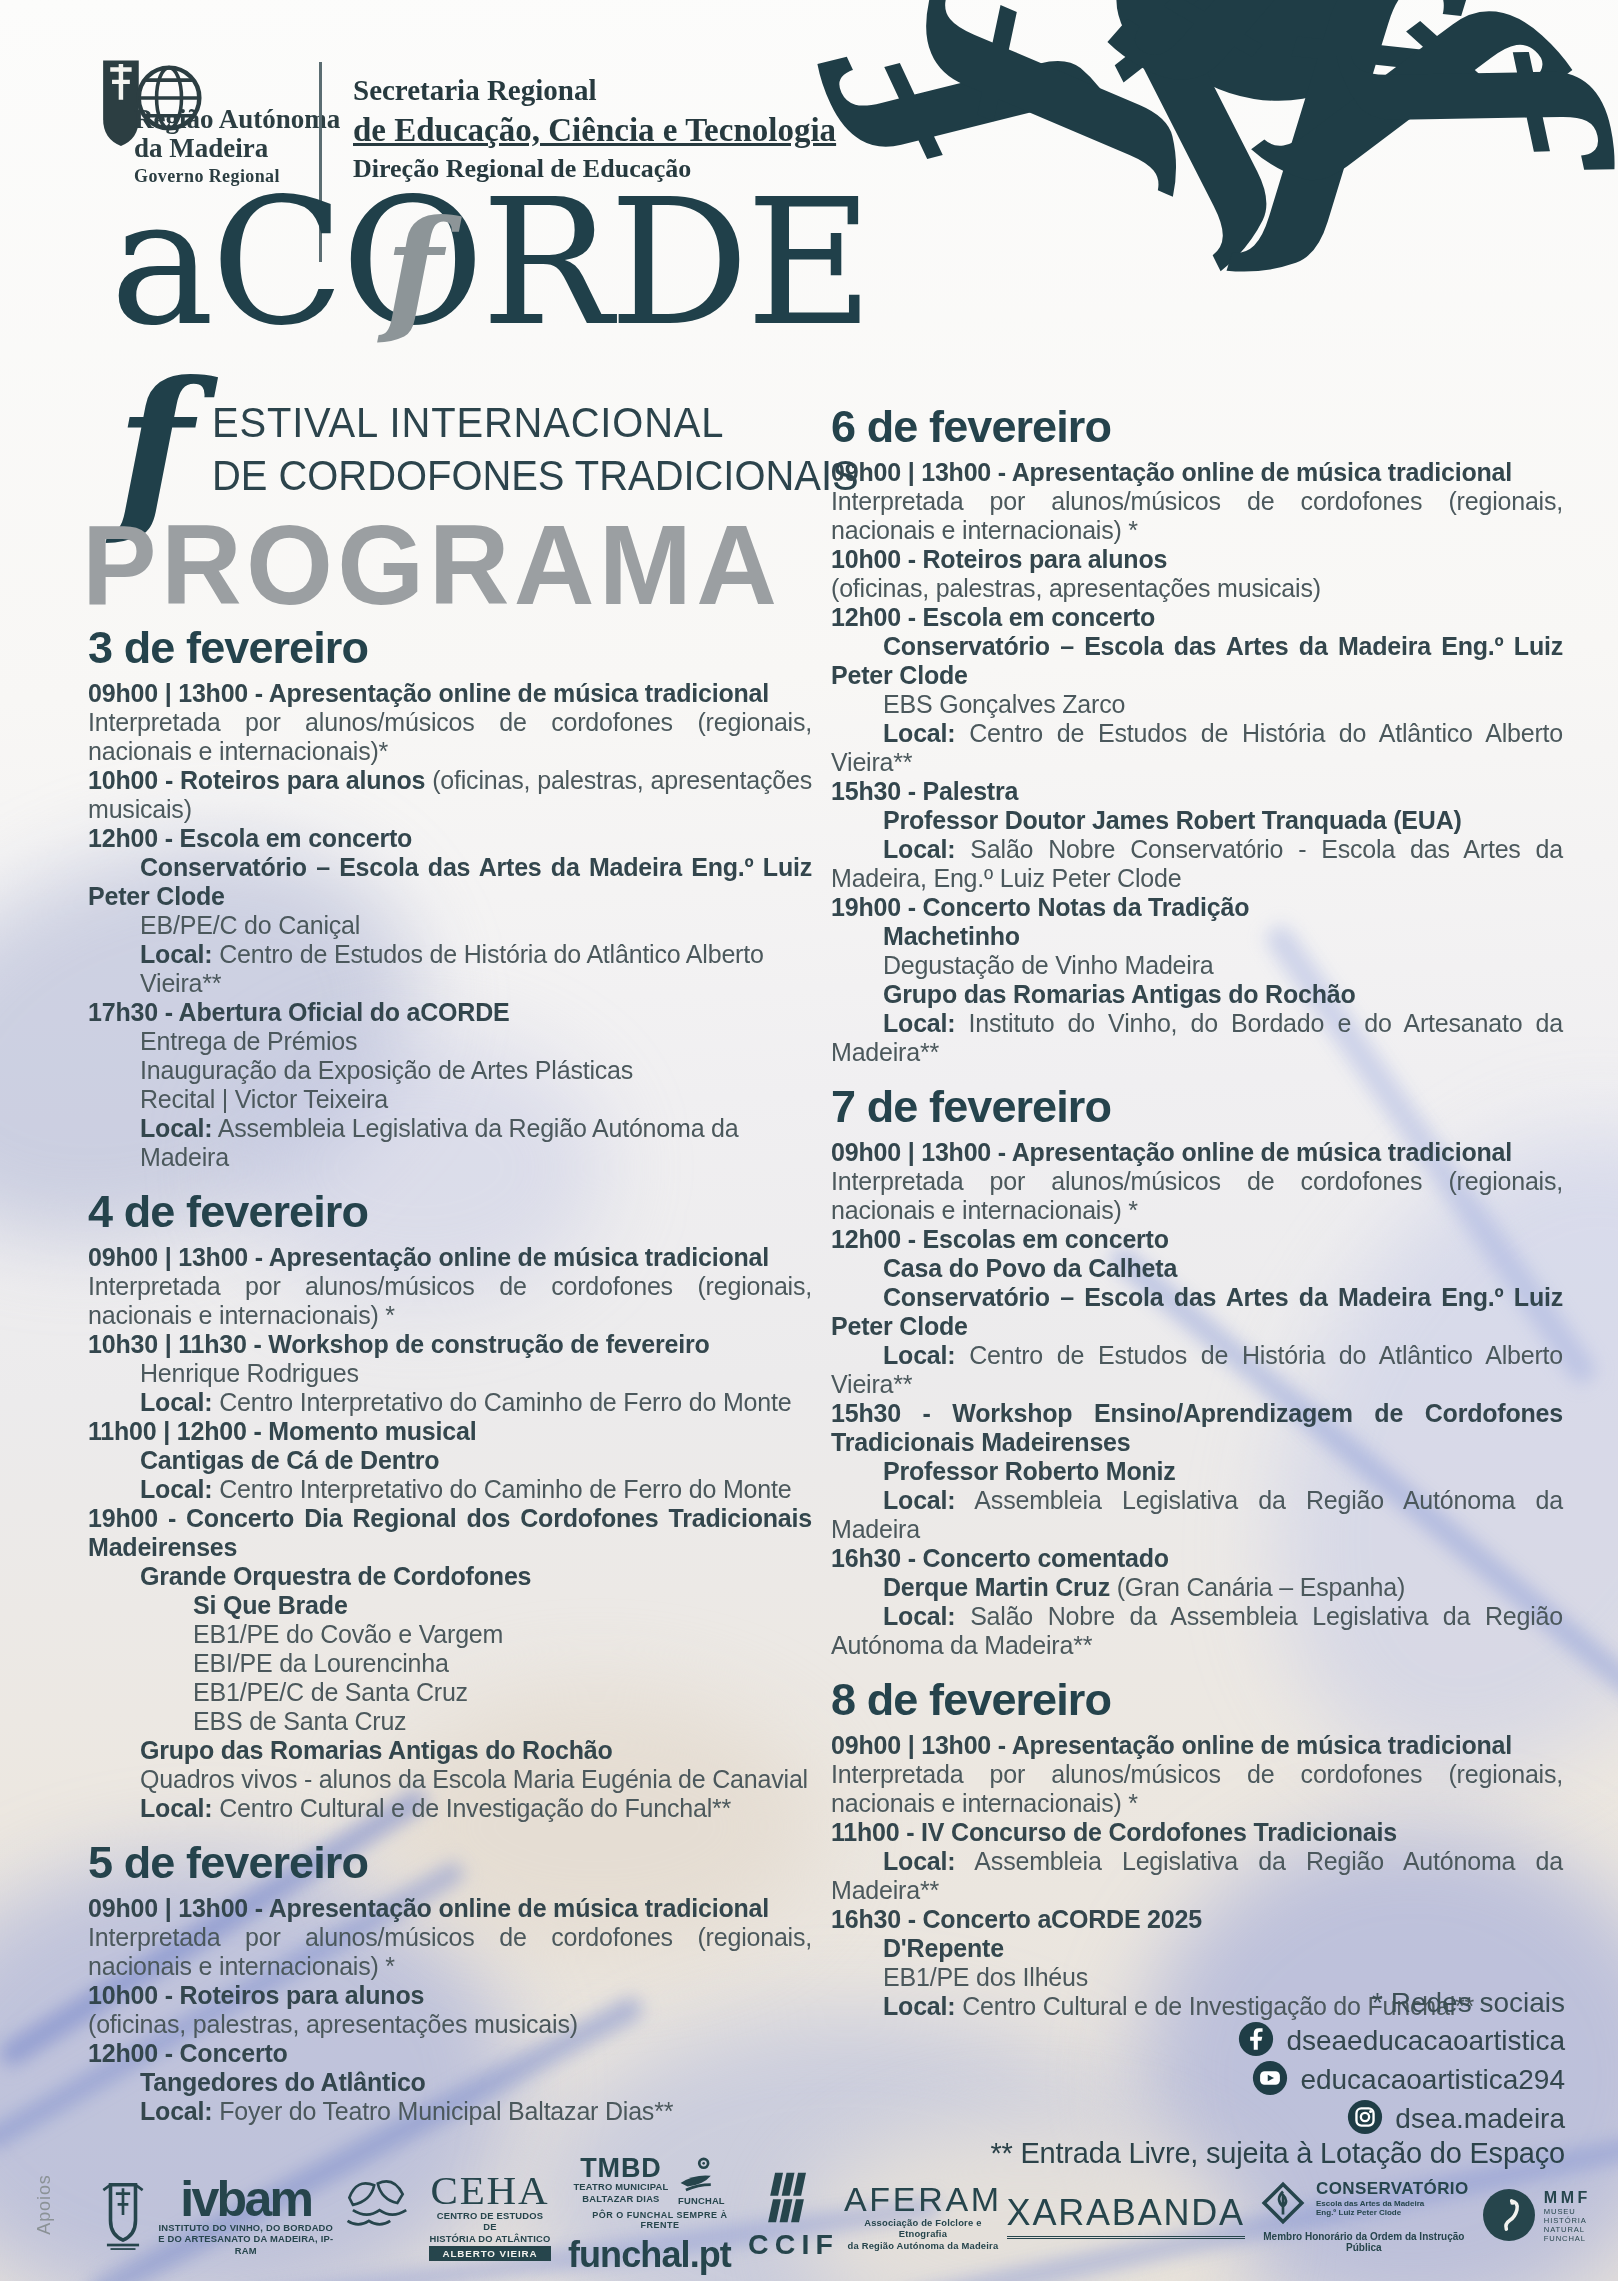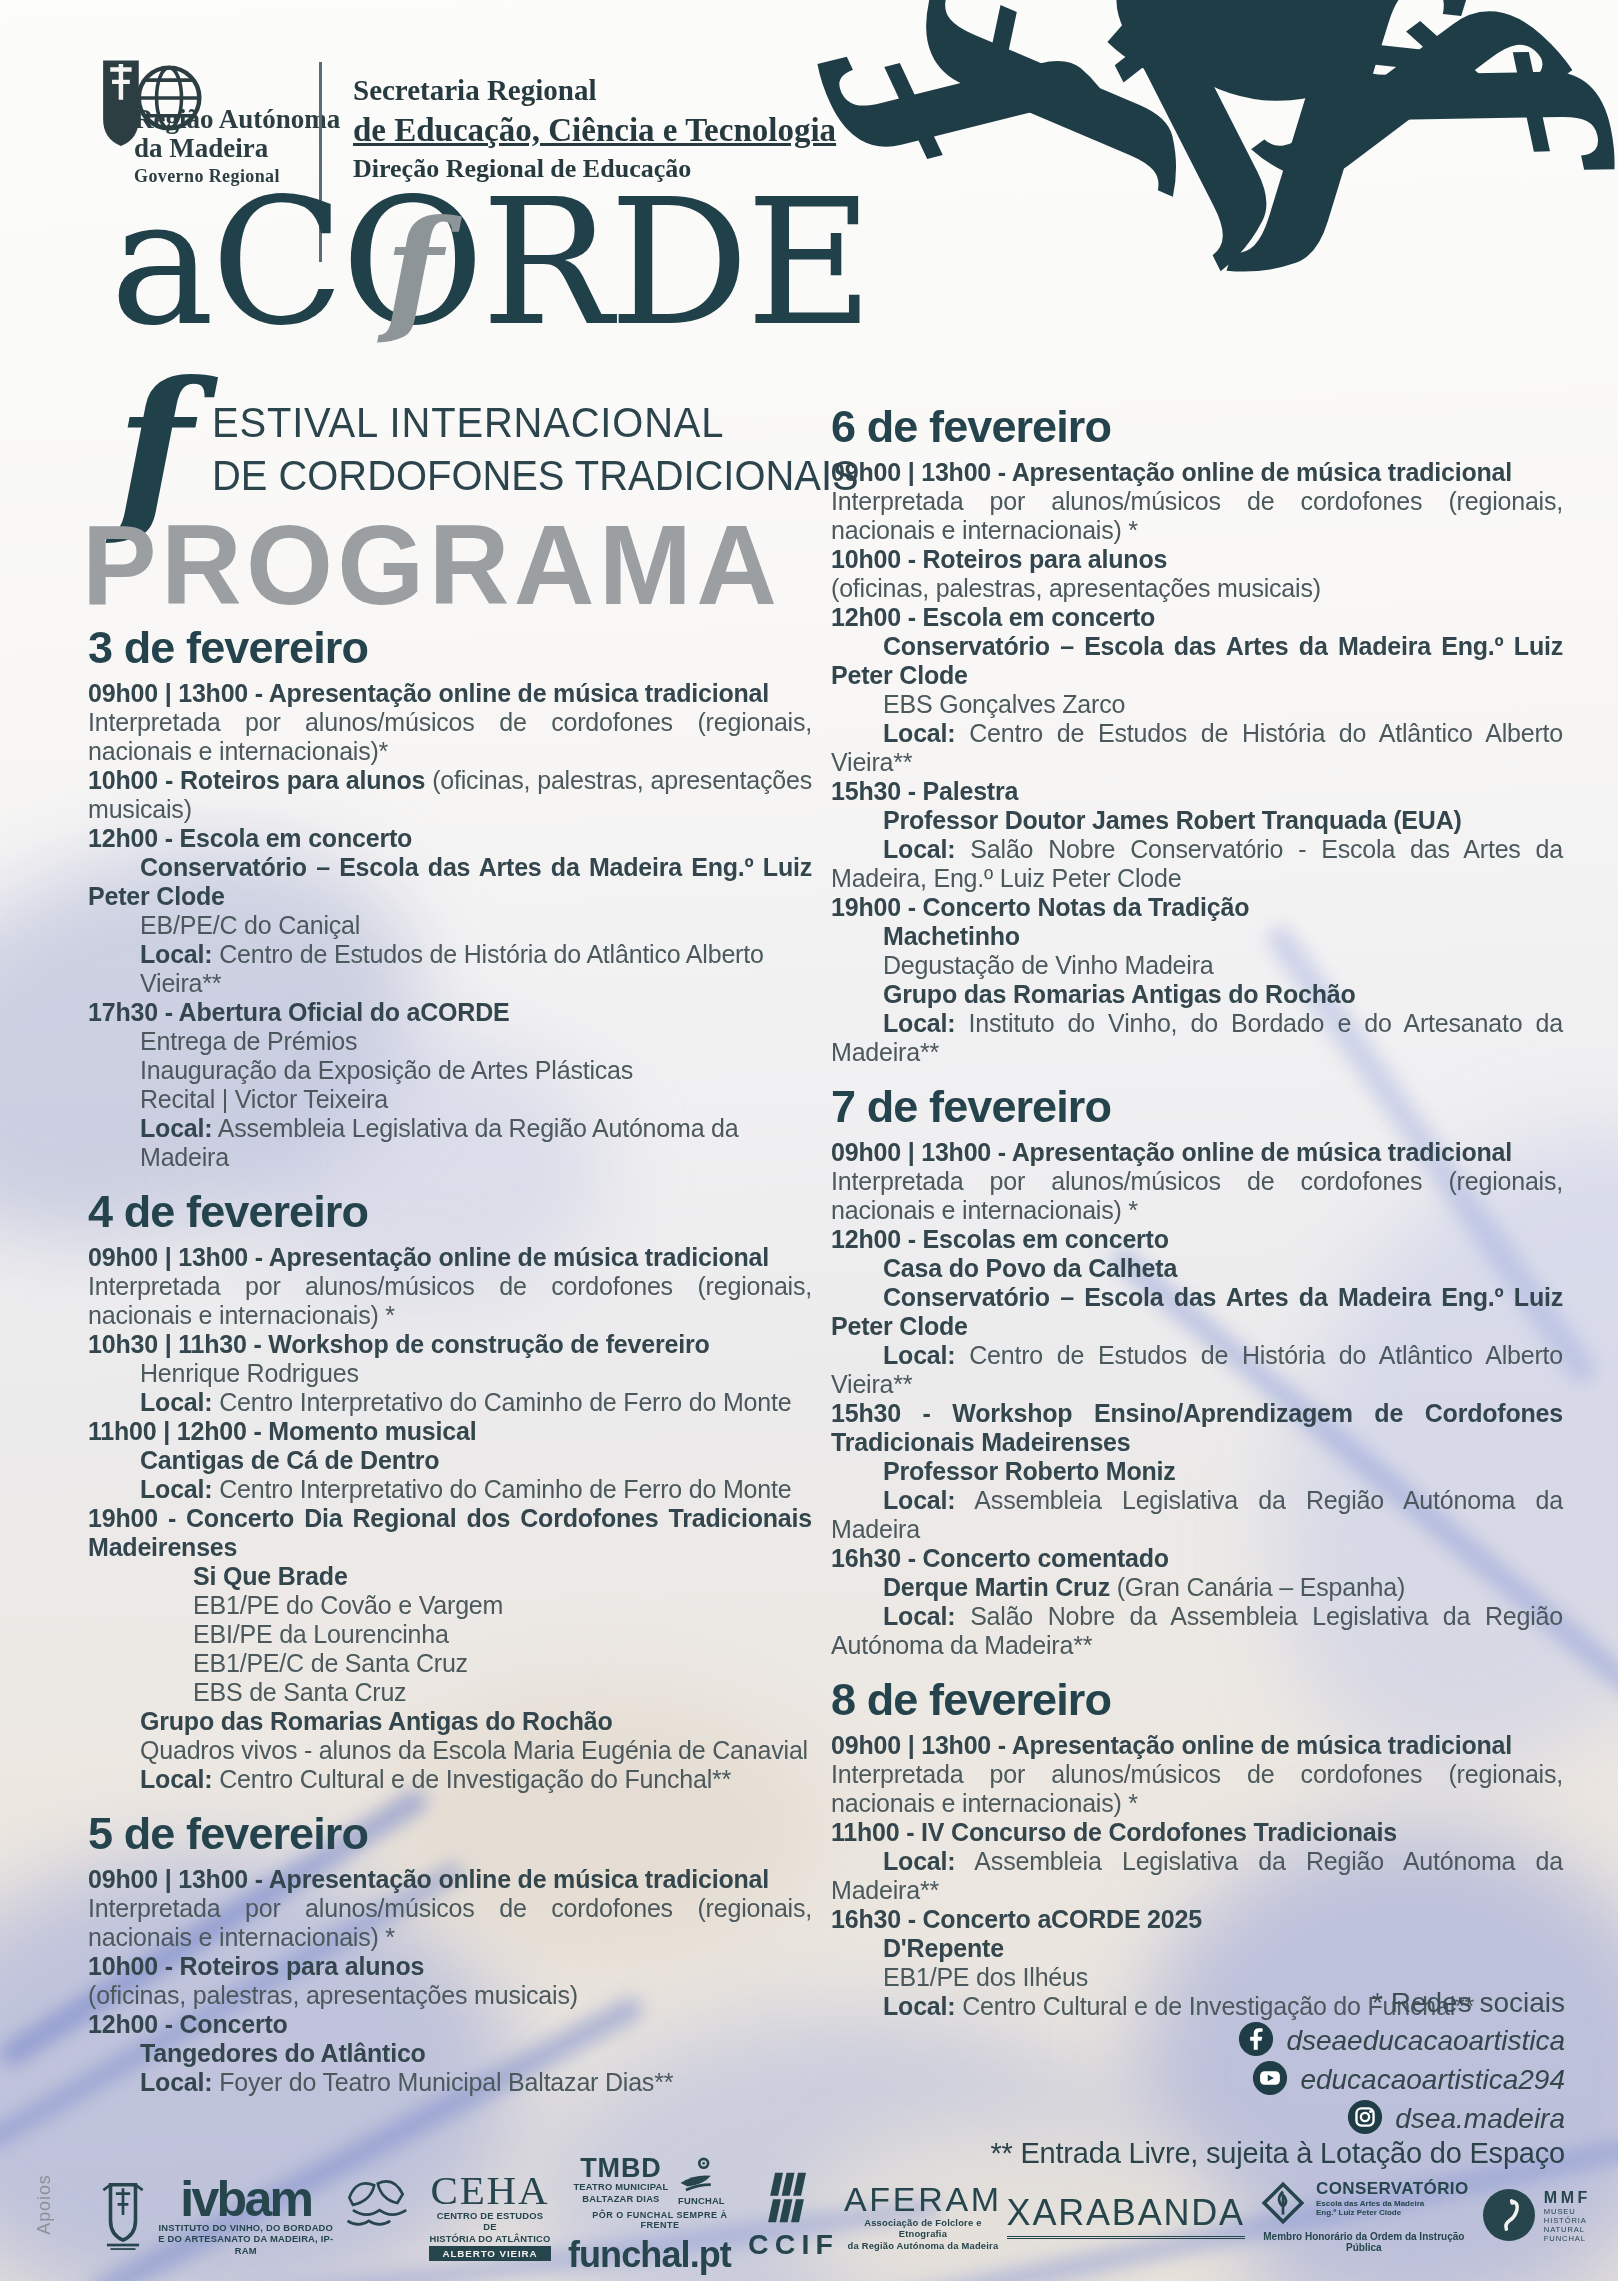--- a/index.html
+++ b/index.html
@@ -63,21 +63,21 @@
   .ln{font-size:25px;line-height:29px;color:#4b585c;letter-spacing:-0.2px;}
   .ln .b,.ln.allb{font-weight:bold;color:#33464d;}
   .ln.just{text-align:justify;}
   .ln.ind{margin-left:52px;}
   .ln.ind2{margin-left:105px;}
   .ln.tab{text-indent:52px;}
   
   .social{position:absolute;right:53px;top:1985px;z-index:12;text-align:right;}
   .social-title{font-size:28px;color:#3b4e54;line-height:36px;}
   .social-row{display:flex;justify-content:flex-end;align-items:center;gap:12.5px;height:39px;}
-  .social-label{font-size:28px;color:#33464c;font-style:italic;}
+  .social-label{font-size:28px;color:#33464c;}
   .sicon{width:36px;height:36px;flex:0 0 auto;}
   .footnote{position:absolute;right:53px;top:2137px;z-index:12;font-size:29px;color:#2b4249;letter-spacing:-0.2px;}
   
   .apoios{position:absolute;left:14.3px;top:2194px;z-index:12;transform:rotate(-90deg);transform-origin:center;
           font-size:18px;color:#8b9296;letter-spacing:0.9px;}
   .logos{position:absolute;left:98px;right:27px;top:2156px;z-index:12;display:flex;align-items:center;
          justify-content:space-between;color:#26454c;}
   .logo{display:flex;flex-direction:column;align-items:center;text-align:center;}
   .lg-row{display:flex;align-items:flex-start;gap:9px;}
   .ivbam-word{font-size:50px;font-weight:bold;letter-spacing:-2.7px;line-height:46px;}
@@ -188,20 +188,21 @@
         <div class="day-heading">4 de fevereiro</div>
         <div class="ln  allb"><span class="b">09h00 | 13h00 - Apresentação online de música tradicional</span></div>
         <div class="ln just">Interpretada por alunos/músicos de cordofones (regionais, nacionais e internacionais) *</div>
         <div class="ln  allb"><span class="b">10h30 | 11h30 - Workshop de construção de fevereiro</span></div>
         <div class="ln ind">Henrique Rodrigues</div>
         <div class="ln ind"><span class="b">Local:</span> Centro Interpretativo do Caminho de Ferro do Monte</div>
         <div class="ln  allb"><span class="b">11h00 | 12h00 - Momento musical</span></div>
         <div class="ln ind allb"><span class="b">Cantigas de Cá de Dentro</span></div>
         <div class="ln ind"><span class="b">Local:</span> Centro Interpretativo do Caminho de Ferro do Monte</div>
         <div class="ln just allb"><span class="b">19h00 - Concerto Dia Regional dos Cordofones Tradicionais Madeirenses</span></div>
+        <div class="ln ind allb"><span class="b">Grande Orquestra de Cordofones</span></div>
         <div class="ln ind2 allb"><span class="b">Si Que Brade</span></div>
         <div class="ln ind2">EB1/PE do Covão e Vargem</div>
         <div class="ln ind2">EBI/PE da Lourencinha</div>
         <div class="ln ind2">EB1/PE/C de Santa Cruz</div>
         <div class="ln ind2">EBS de Santa Cruz</div>
         <div class="ln ind allb"><span class="b">Grupo das Romarias Antigas do Rochão</span></div>
         <div class="ln ind">Quadros vivos - alunos da Escola Maria Eugénia de Canavial</div>
         <div class="ln ind"><span class="b">Local:</span> Centro Cultural e de Investigação do Funchal**</div>
       </div>
       <div class="day-section">

